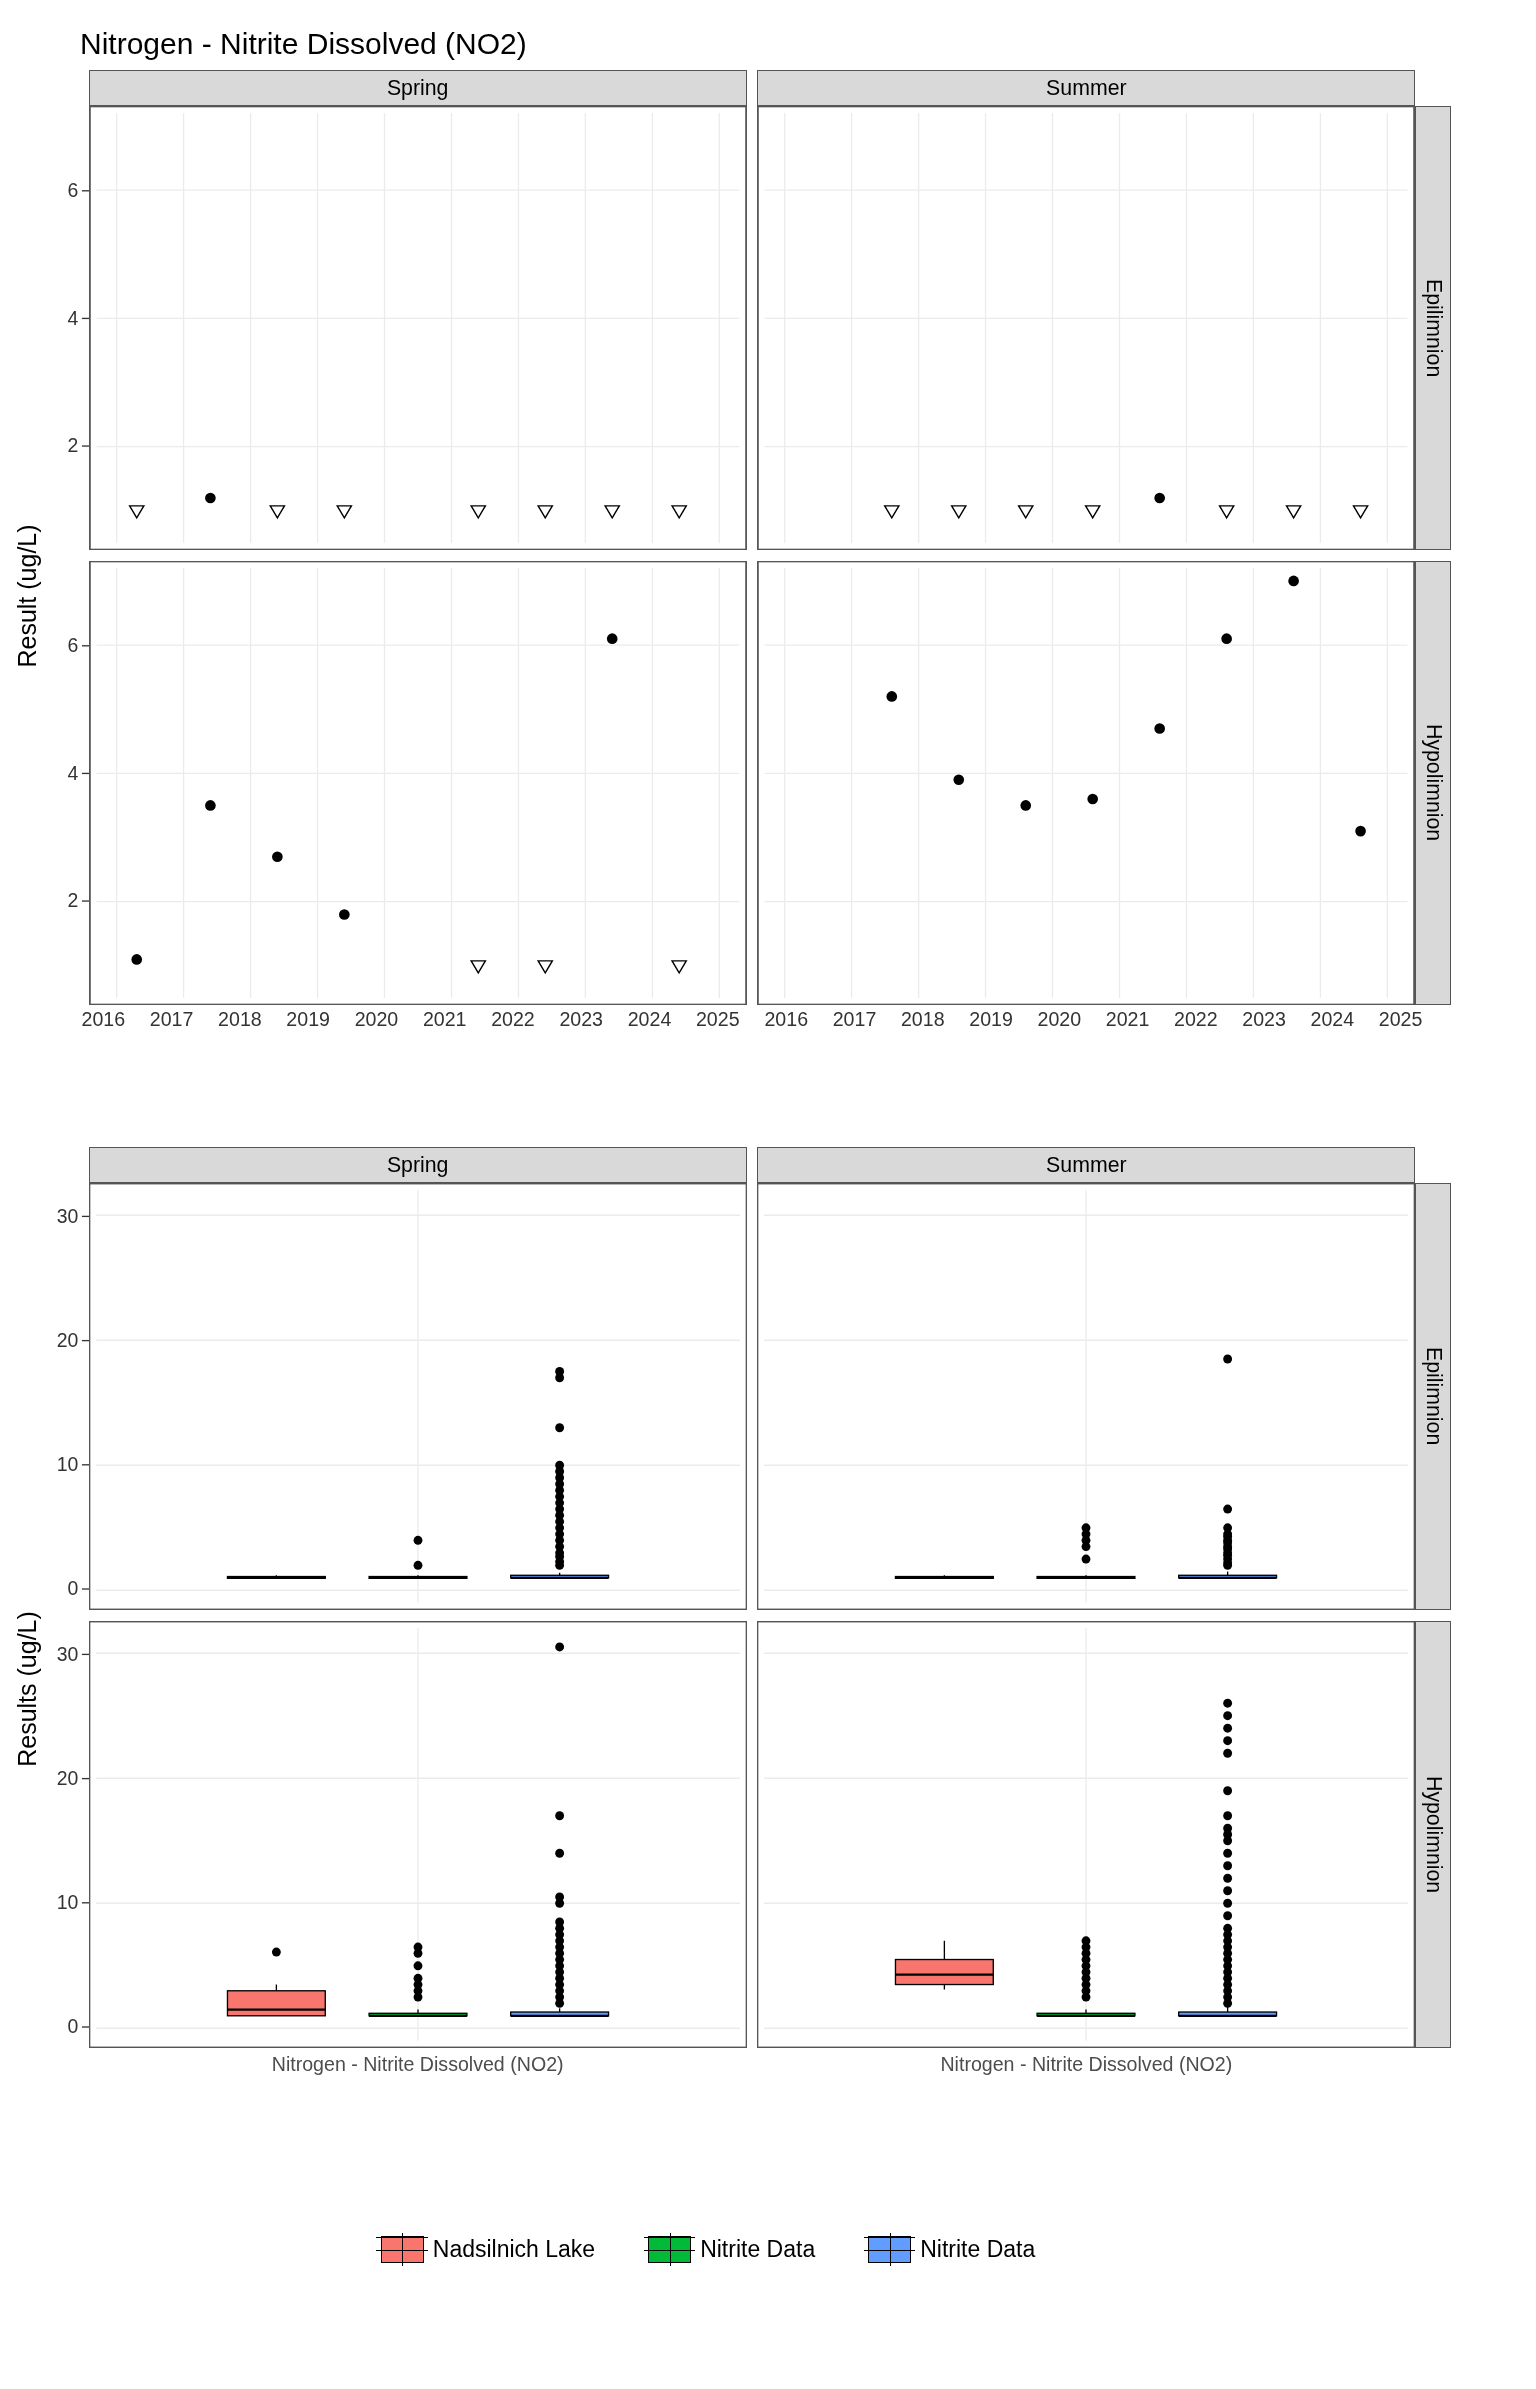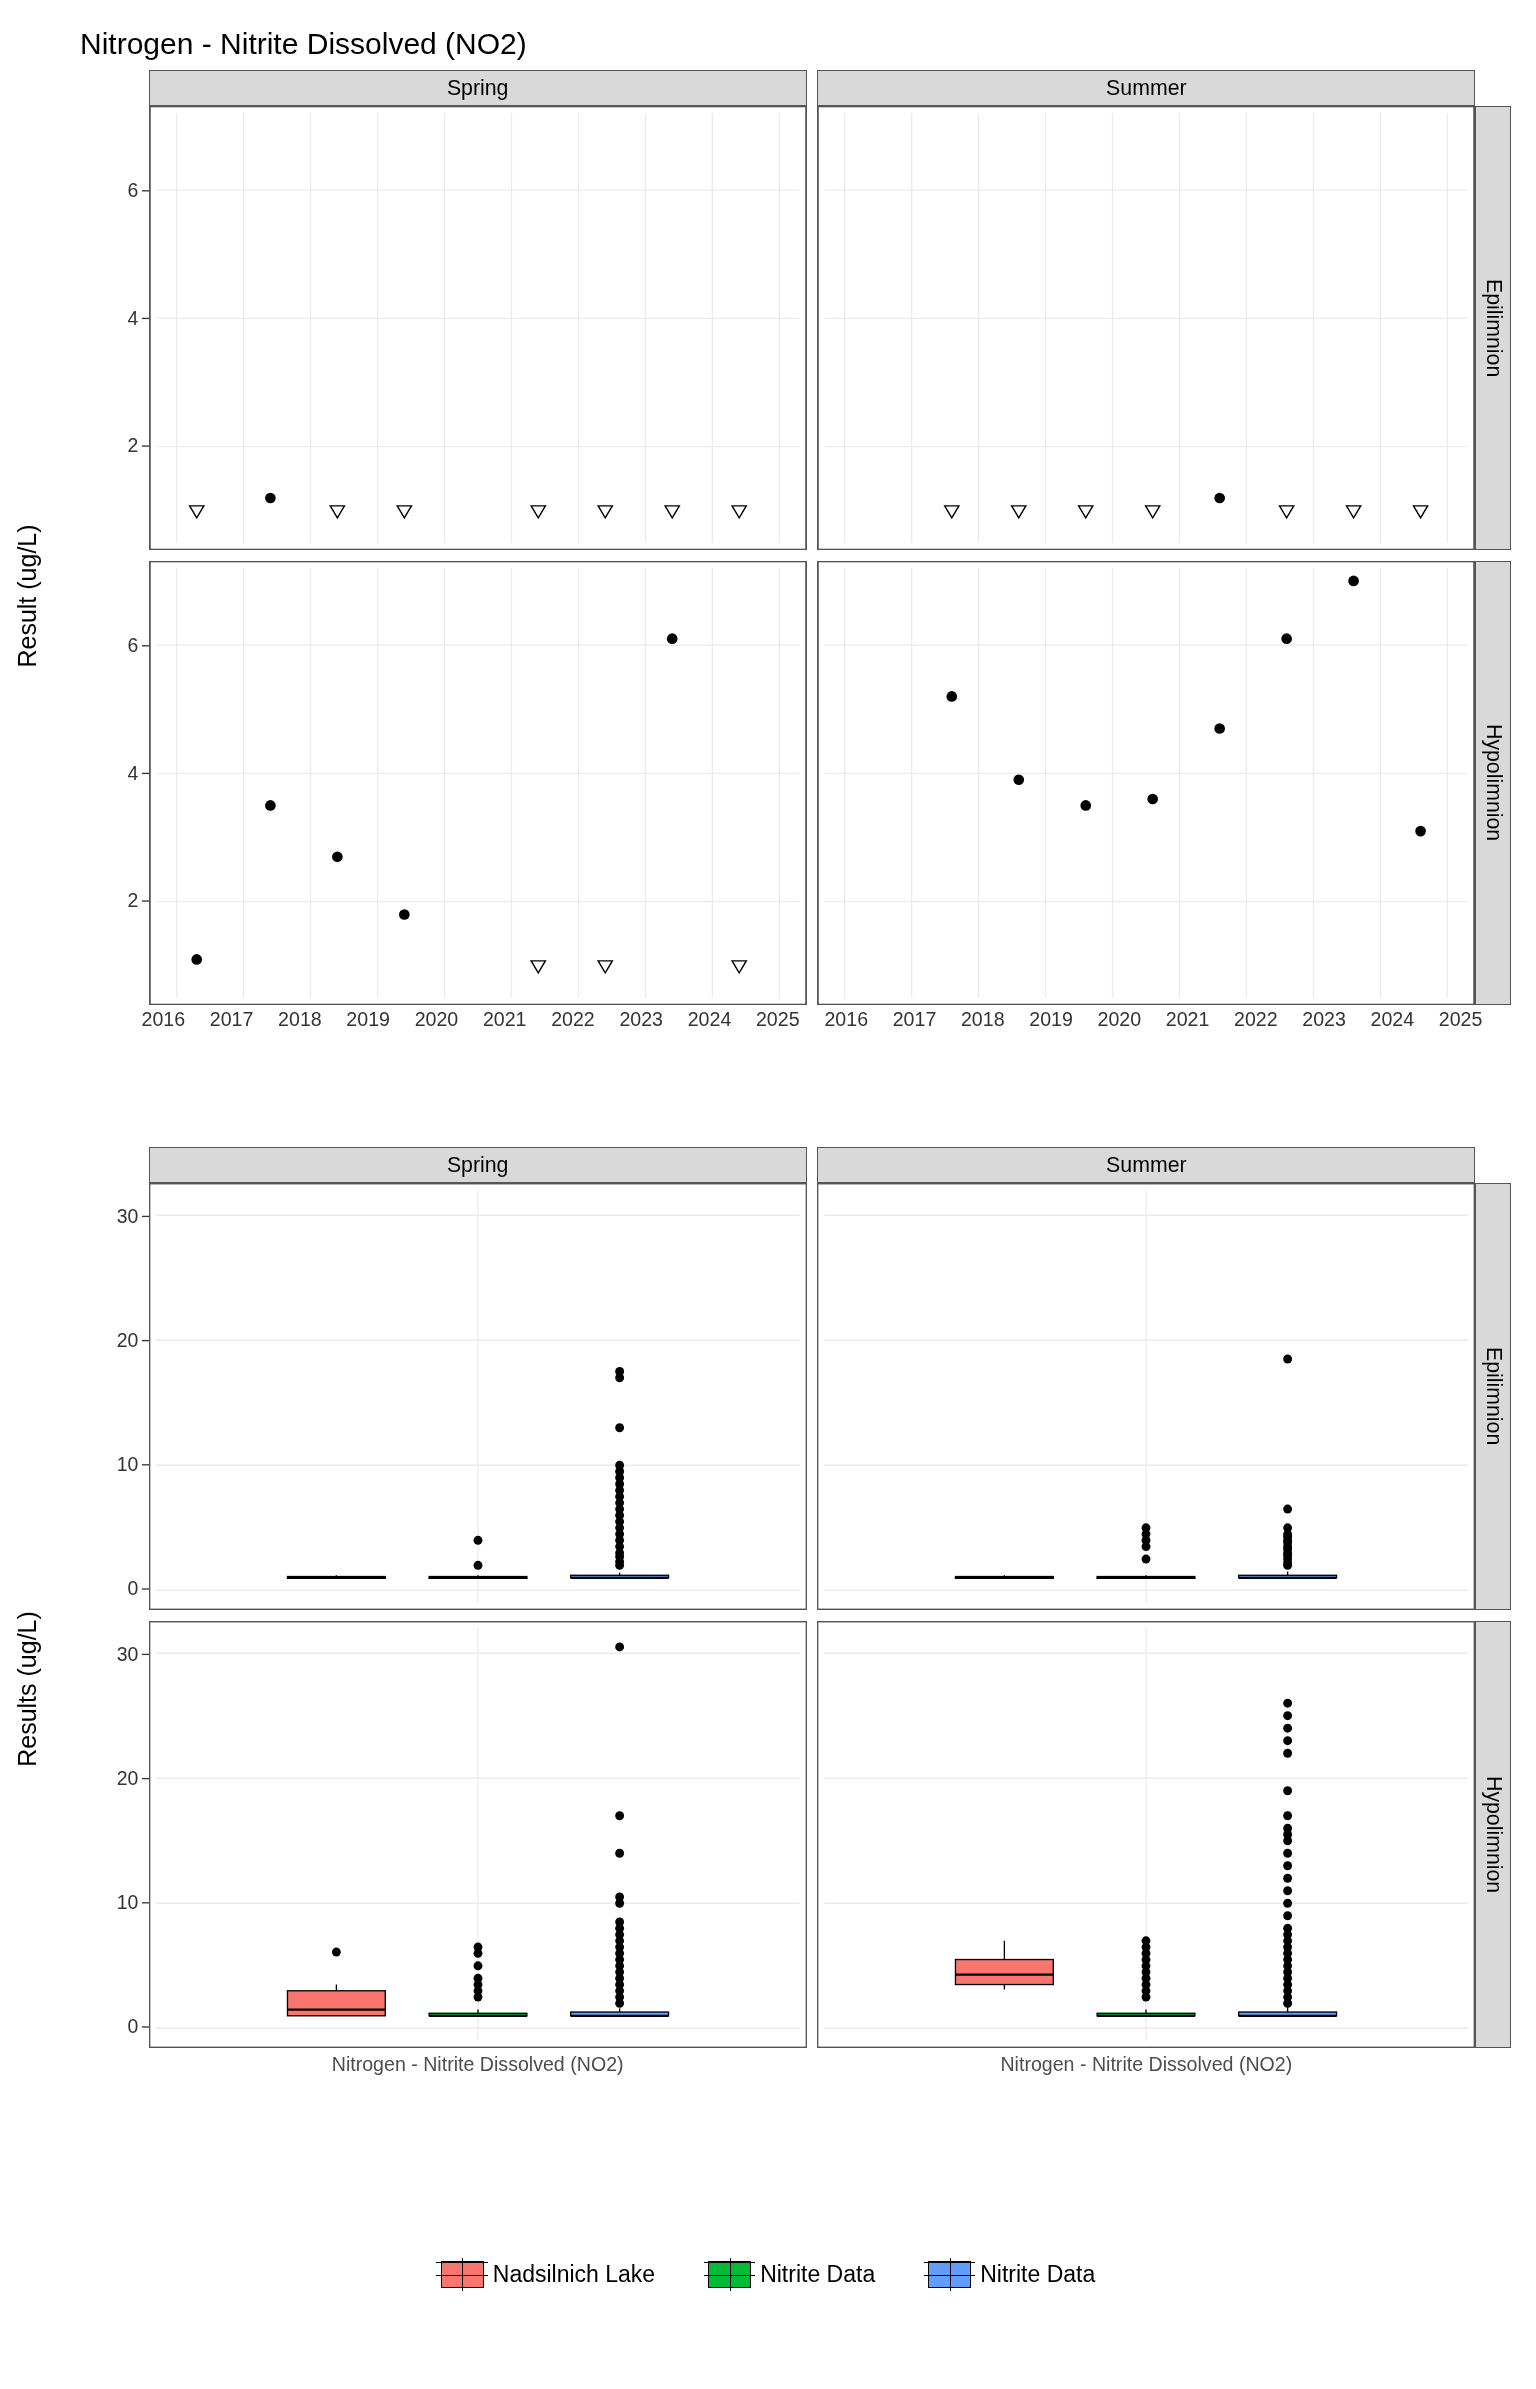--- a/index.html
+++ b/index.html
@@ -3,21 +3,21 @@
 <meta charset="utf-8">
 <style>
   html, body {
     margin: 0;
     padding: 0;
     background: #ffffff;
     font-family: Arial, Helvetica, sans-serif;
     color: #000;
   }
   .page {
-    width: 1536px;
+    width: 1416px;
     height: 2389px;
     position: relative;
     box-sizing: border-box;
     padding: 18px 36px 40px 36px;
   }
   .chart-block { position: relative; }
   .chart-title {
     font-size: 30px;
     margin: 9px 0 9px 44px;
   }
@@ -58,21 +58,21 @@
   }
   .axis-title-y {
     position: absolute;
     left: -9px;
     top: 50%;
     transform: translate(-50%, -50%) rotate(-90deg);
     font-size: 25px;
     white-space: nowrap;
   }
   .legend {
-    margin-top: 65px;
+    margin-top: 40px;
     display: flex;
     gap: 53px;
     justify-content: center;
     align-items: center;
     font-size: 23px;
   }
   .legend .key {
     display: flex;
     align-items: center;
     gap: 9px;

